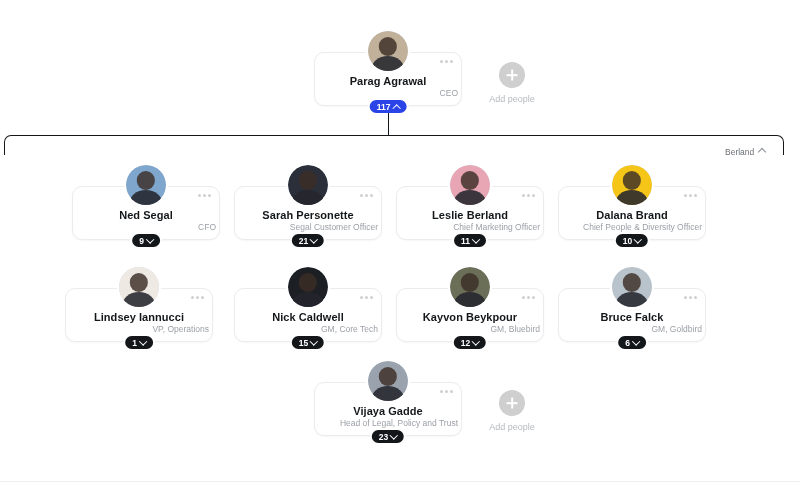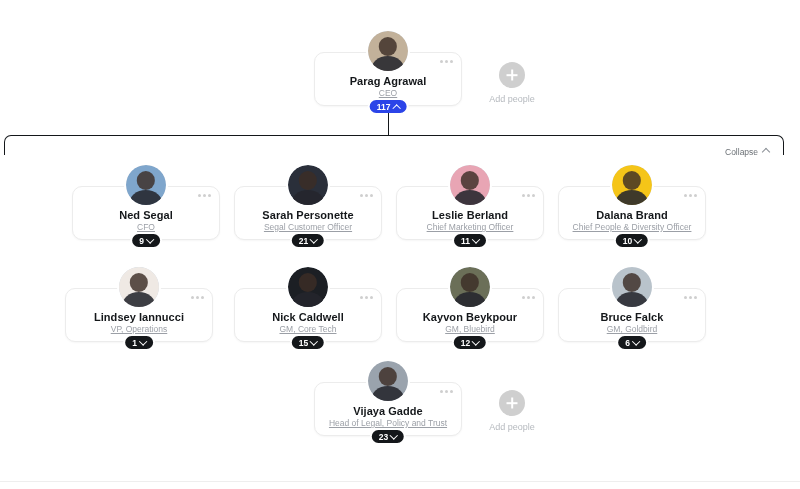--- a/index.html
+++ b/index.html
@@ -107,26 +107,25 @@
     color: #14171a;
     letter-spacing: 0.05px;
     white-space: nowrap;
     overflow: hidden;
   }
   .node-title {
     position: absolute;
     left: 3px;
     right: 3px;
     top: 35px;
-    text-align: center;
+    text-align: right;
     font-size: 8.5px;
     color: #9b9fa6;
     white-space: nowrap;
     overflow: hidden;
-    text-decoration: underline;
   }
 
   .badge {
     position: absolute;
     left: 50%;
     transform: translateX(-50%);
     bottom: -10px;
     height: 17px;
     min-width: 28px;
     padding: 0 7px;
@@ -270,21 +269,21 @@
   <div class="add-people" style="left:479px; top:62px;">
     <div class="add-circle"></div>
     <div class="add-label">Add people</div>
   </div>
 
   <div class="conn conn-v" style="left:388px; top:113px; width:1.4px; height:23px;"></div>
 
   <div class="bracket" style="left:4px; top:135px; width:780px; height:20px;"></div>
 
   <div class="collapse-ctl" style="left:722px; top:147px;">
-    <span>Collapse</span>
+    <span>Berland</span>
     <span class="chev-up"></span>
   </div>
 
   <div id="children-layer">
       <div class="node child" style="left: 72px; top: 186px;">
         <div class="avatar">
           <div class="face" style="background:#7fa6cc"></div>
           <div class="head"></div>
           <div class="body"></div>
         </div>

